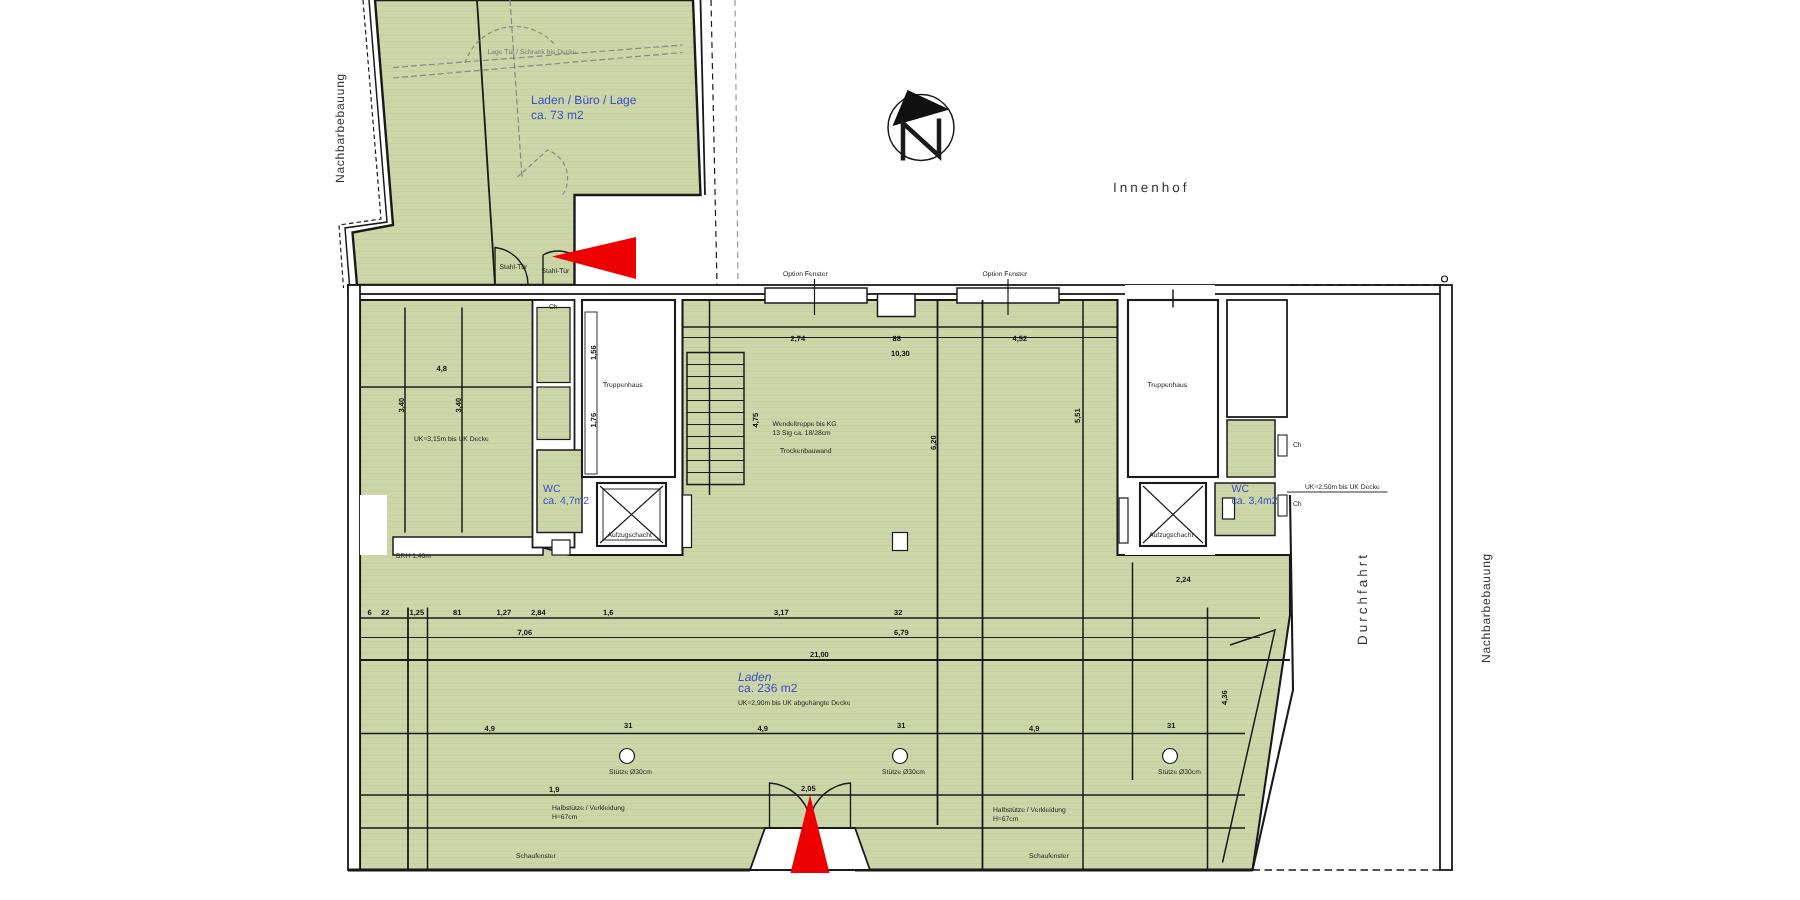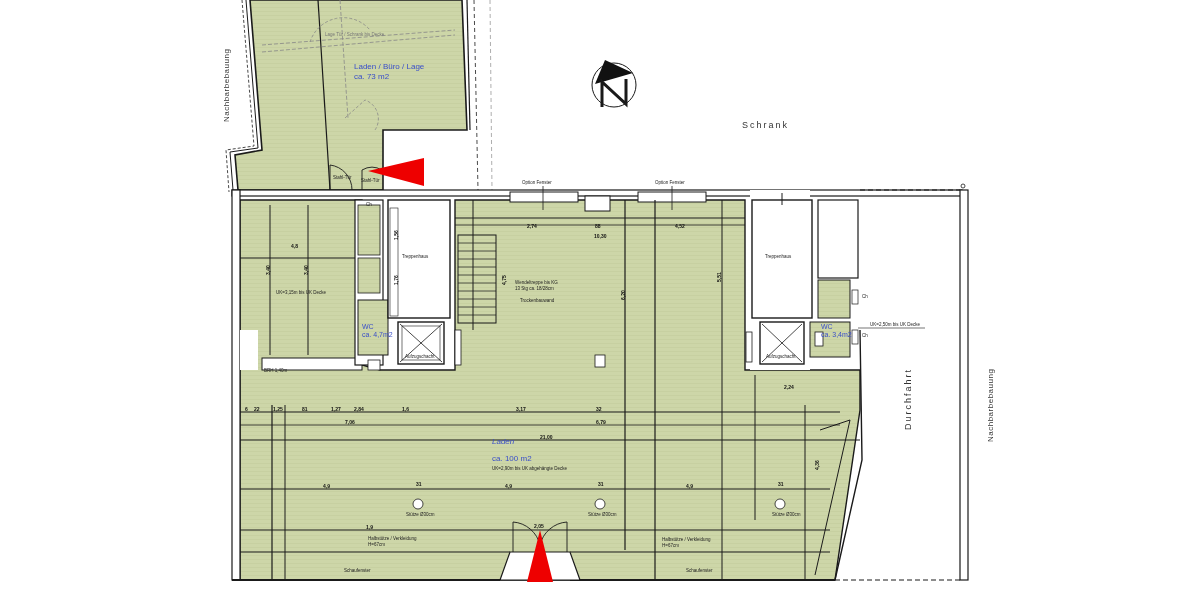--- a/index.html
+++ b/index.html
@@ -159,30 +159,30 @@
   <g>
     <circle cx="614" cy="85" r="22" fill="#fff" stroke="#1a1a1a" stroke-width="1"></circle>
     <polygon points="595,84 605,60 633,73" fill="#111"></polygon>
     <path d="M602,107 L602,82 L626,104 L626,79" fill="none" stroke="#1a1a1a" stroke-width="3"></path>
   </g>
 
   <polygon points="368,171 424,158 424,186" fill="#ee0000"></polygon>
   <polygon points="527,582 540,530 553,582" fill="#ee0000"></polygon>
 </svg>
 
-<span class="lbl ctx" style="left:742px;top:120px;">Schrank</span>
+<span class="lbl ctx" style="left:742px;top:120px;">Innenhof</span>
 <span class="lbl ctx vert" style="left:222px;top:122px;font-size:8px;letter-spacing:0.5px;">Nachbarbebauung</span>
 <span class="lbl ctx vert" style="left:986px;top:442px;font-size:8px;letter-spacing:0.5px;">Nachbarbebauung</span>
 <span class="lbl ctx vert" style="left:903px;top:430px;">Durchfahrt</span>
 
 <span class="lbl room-blue" style="left:354px;top:62px;">Laden / Büro / Lage</span>
 <span class="lbl room-blue" style="left:354px;top:72px;">ca. 73 m2</span>
 
-<span class="lbl room-blue" style="left:492px;top:437px;font-style:italic;">Laden</span>
-<span class="lbl room-blue" style="left:492px;top:454px;">ca. 100 m2</span>
+<span class="lbl room-blue" style="left:492px;top:447px;font-style:italic;">Laden</span>
+<span class="lbl room-blue" style="left:492px;top:454px;">ca. 236 m2</span>
 <span class="lbl tiny" style="left:492px;top:466px;">UK=2,90m bis UK abgehängte Decke</span>
 
 <span class="lbl room-blue" style="left:362px;top:323px;font-size:7px;line-height:8px;">WC</span>
 <span class="lbl room-blue" style="left:362px;top:331px;font-size:7px;line-height:8px;">ca. 4,7m2</span>
 <span class="lbl room-blue" style="left:821px;top:323px;font-size:7px;line-height:8px;">WC</span>
 <span class="lbl room-blue" style="left:821px;top:331px;font-size:7px;line-height:8px;">ca. 3,4m2</span>
 
 <span class="lbl tiny" style="left:402px;top:254px;">Treppenhaus</span>
 <span class="lbl tiny" style="left:765px;top:254px;">Treppenhaus</span>
 <span class="lbl tiny" style="left:405px;top:354px;">Aufzugschacht</span>

